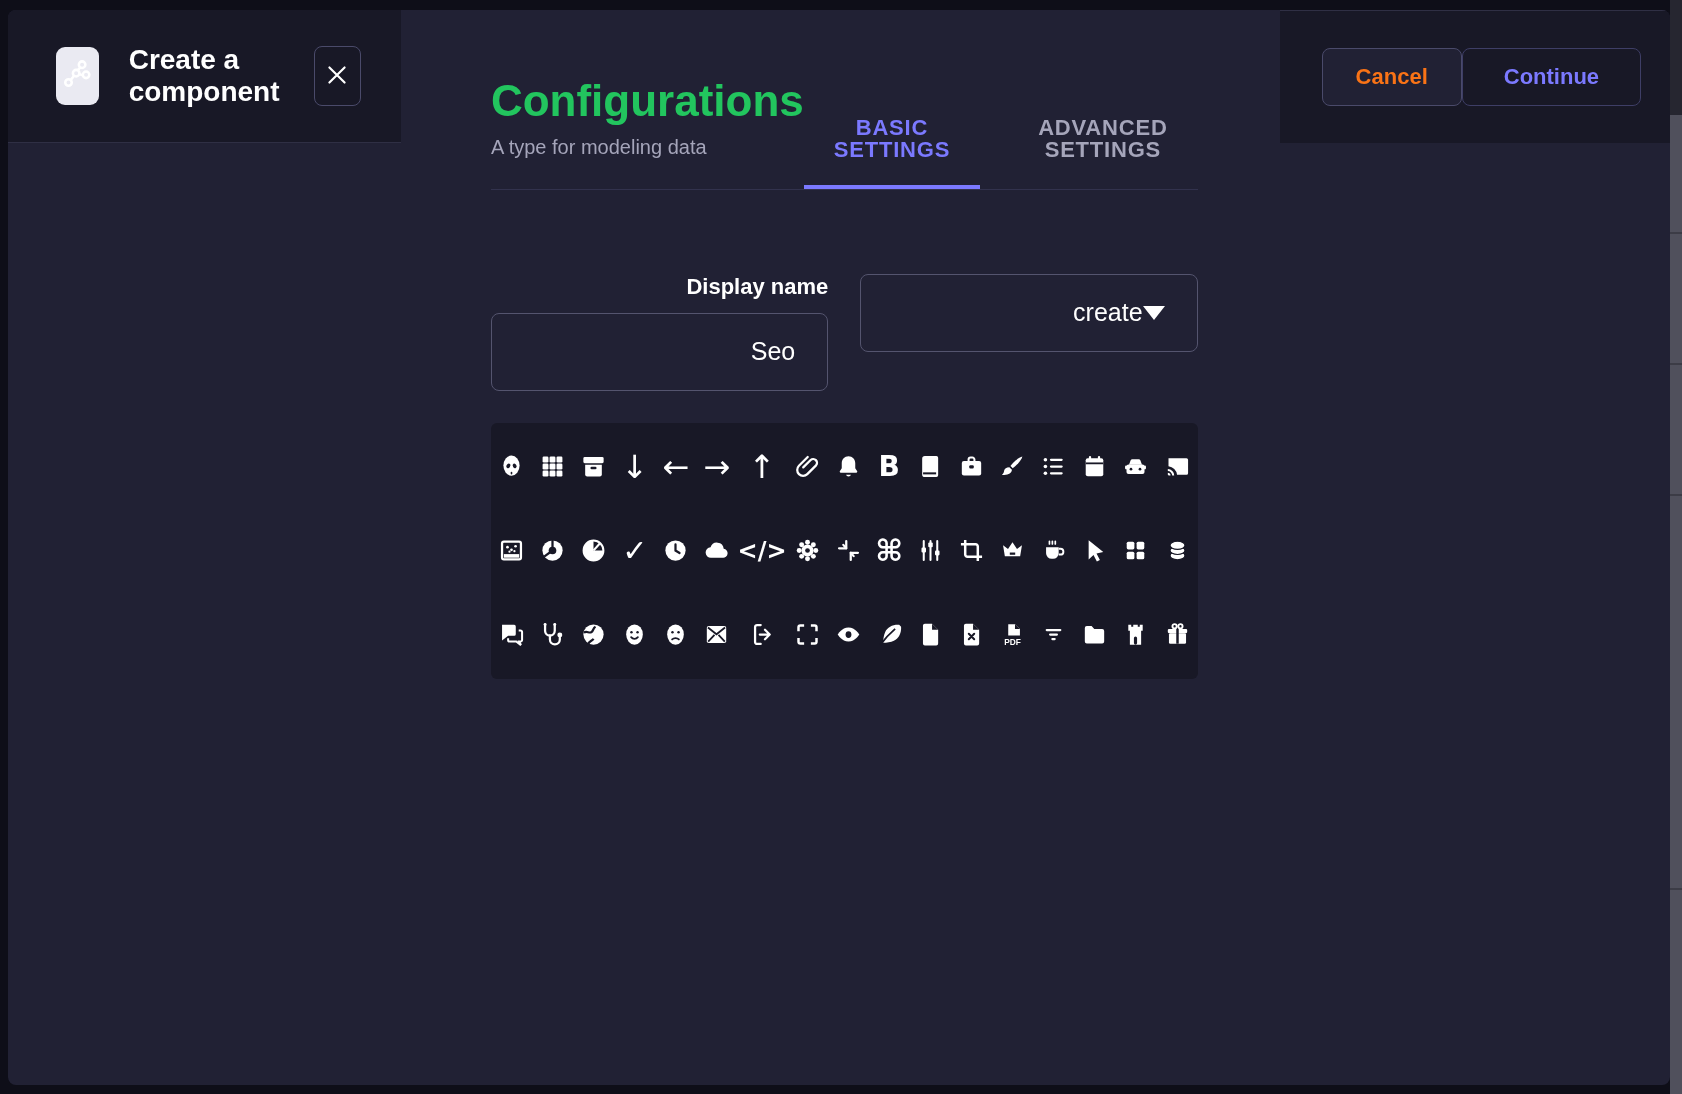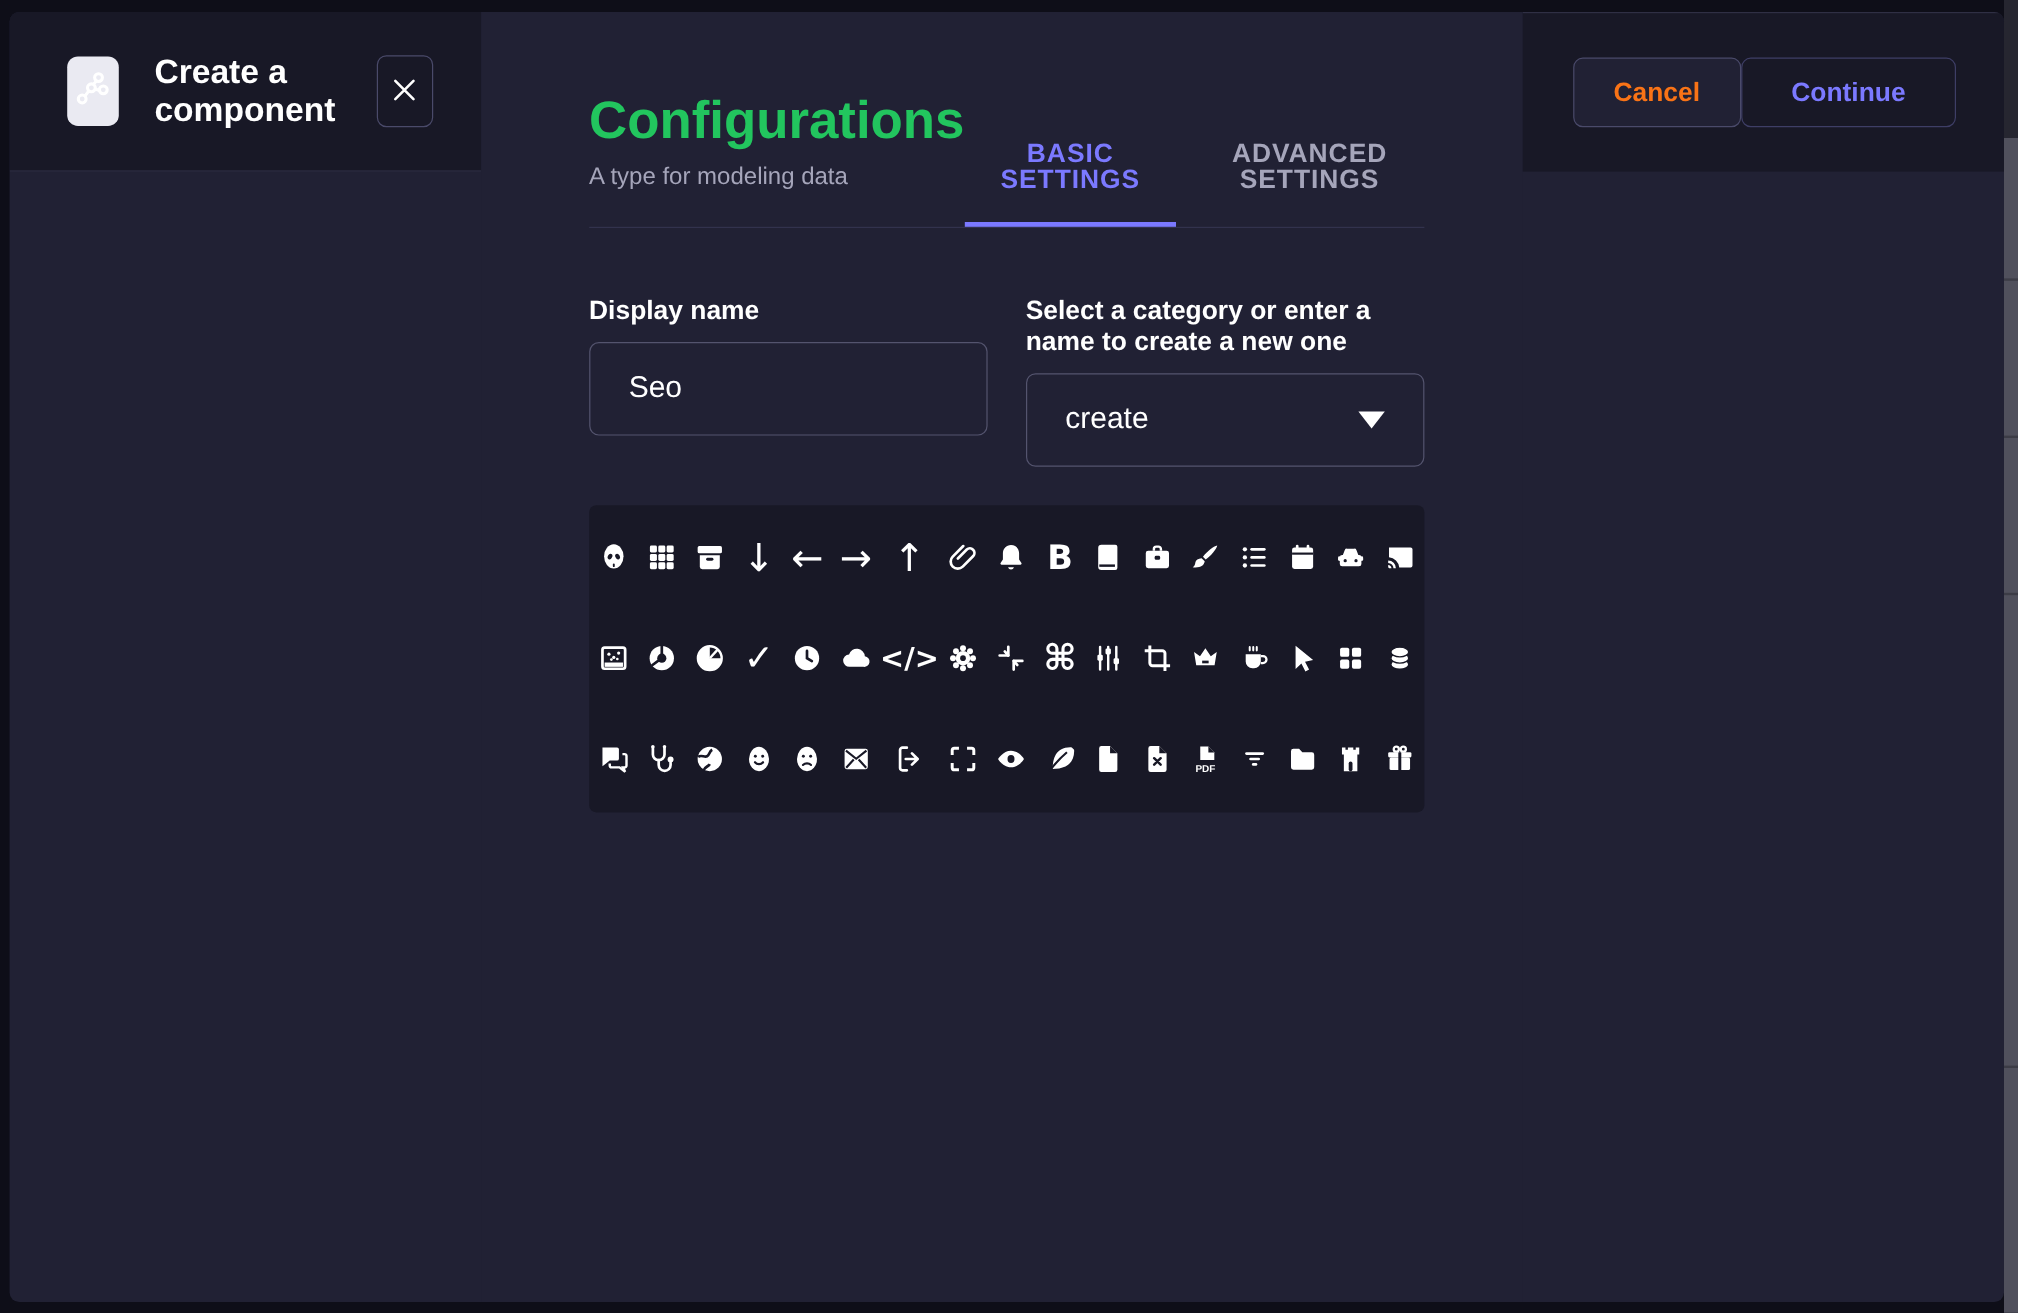--- a/index.html
+++ b/index.html
@@ -14,25 +14,25 @@
   .hdr-title{margin-left:30px;font-size:28px;font-weight:700;color:#fff;}
   .close-btn{margin-left:auto;width:62px;height:60px;border-radius:8px;border:1px solid #4a4a6a;
     background:transparent;display:flex;align-items:center;justify-content:center;cursor:pointer;}
   
   .body{flex:1;background:#212134;padding:0 82px 0 90px;}
   .title-row{display:flex;justify-content:space-between;align-items:flex-end;
     border-bottom:1px solid #32324d;margin-top:66px;}
   .heading-block{padding-bottom:30px;}
   .h1{font-size:44px;font-weight:700;color:#22c55e;line-height:1.15;}
   .sub{font-size:20px;color:#a5a5ba;margin-top:9px;}
-  .tabs{display:flex;gap:16px;}
+  .tabs{display:flex;gap:28px;}
   .tab{padding:0 30px 24px;font-size:22px;font-weight:700;letter-spacing:.8px;color:#a5a5ba;
     border:none;background:none;cursor:pointer;border-bottom:4px solid transparent;line-height:1;}
   .tab.active{color:#7b79ff;border-bottom-color:#7b79ff;}
-  .form-row{display:flex;gap:32px;margin-top:56px;}
+  .form-row{display:flex;gap:32px;margin-top:84px;text-align:right;}
   .fcol{flex:1;min-width:0;}
   .flabel{font-size:22px;font-weight:700;color:#fff;margin-bottom:13px;}
   .field{height:78px;border:1px solid #54546e;border-radius:8px;background:#212134;
     display:flex;align-items:center;padding:0 32px;box-sizing:border-box;}
   .field .val{font-size:25px;color:#fff;flex:1;min-width:0;}
   .caret{width:0;height:0;border-left:11px solid transparent;border-right:11px solid transparent;
     border-top:14px solid #fff;}
   .icon-row{display:flex;justify-content:space-between;align-items:center;margin-top:62px;}
   .search-btn{background:none;border:none;cursor:pointer;padding:0;display:flex;}
   .icon-panel{margin-top:32px;background:#181826;border-radius:6px;padding:2px 0;}
@@ -99,21 +99,20 @@
     </div>
 
     <div class="form-row">
       <div class="fcol">
         <div class="flabel">Display name</div>
         <div class="field">
           <span class="val">Seo</span>
         </div>
       </div>
       <div class="fcol">
-        <div class="flabel">Select a category or enter a name to create a new one</div>
         <div class="field">
           <span class="val">create</span>
           <span class="caret"></span>
         </div>
       </div>
     </div>
 
 
     <div class="icon-panel">
       <div class="icon-grid" id="iconGrid">

